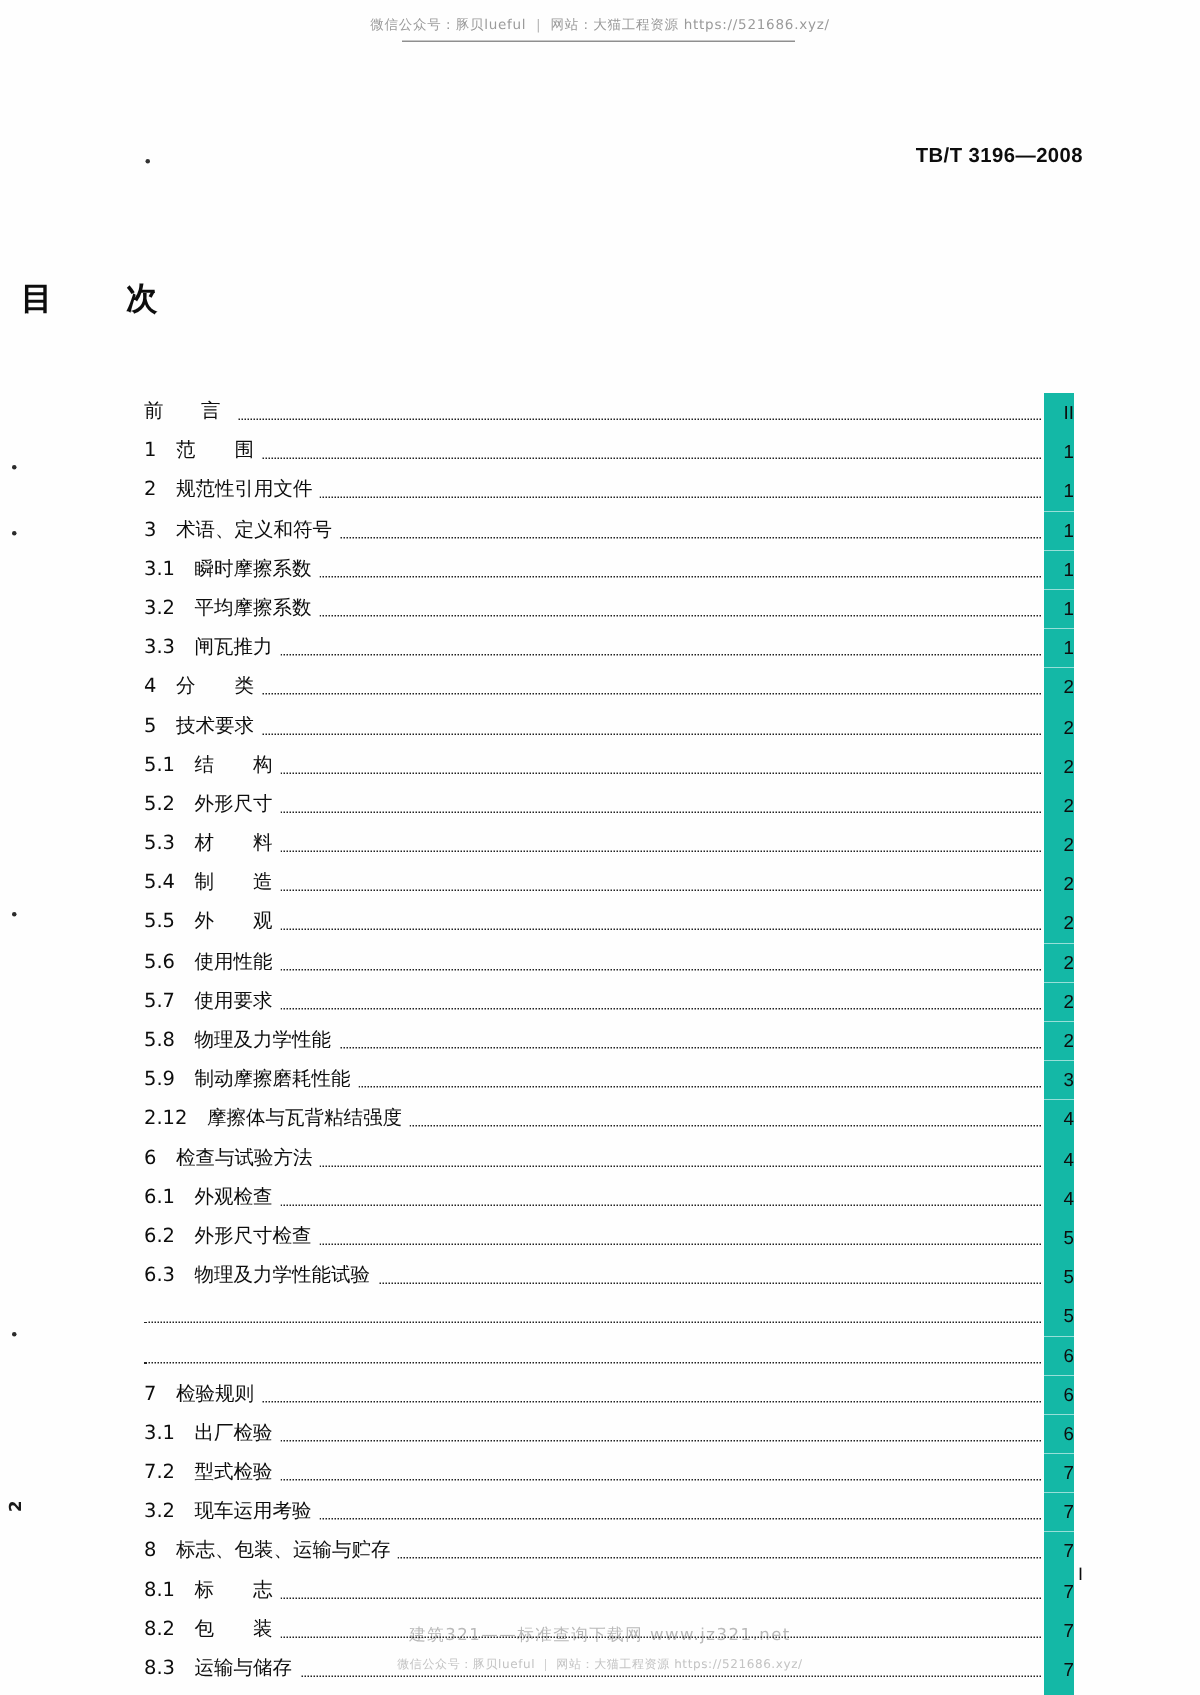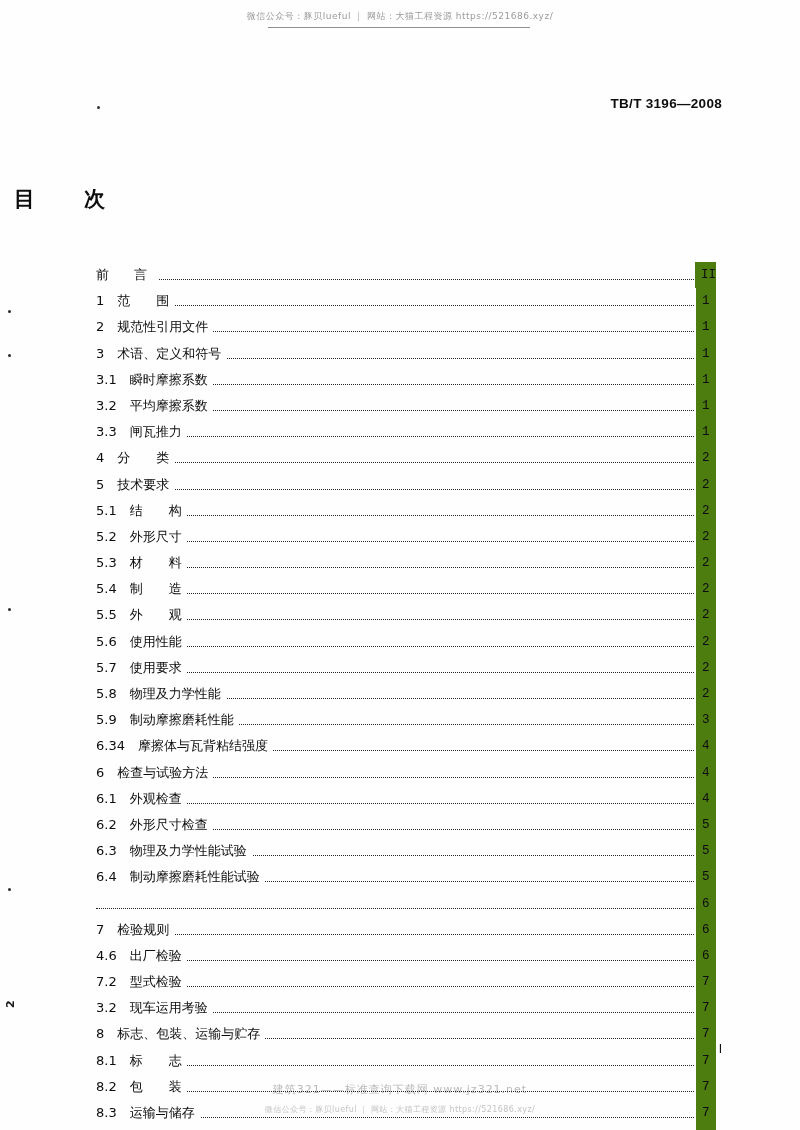--- a/index.html
+++ b/index.html
@@ -114,25 +114,26 @@
     right: 22px;
     top: 0;
     border-bottom: 1px dotted #222;
     height: 17px;
     z-index: 1;
   }
   .toc-page {
     position: absolute;
     right: 0;
     top: 0;
-    background: #4d7c0f;
+    background: #14b8a6;
     padding-left: 6px;
     z-index: 2;
+    text-align: right;
     min-width: 14px;
-    font-family: Liberation Mono, monospace;
+    font-family: Liberation Sans, sans-serif;
     font-size: 12.5px;
   }
   .sp-mid  { letter-spacing: 6px; }
 
   .page-number {
     position: absolute;
     top: 1042px;
     right: 78px;
     font-size: 12px;
     font-family: "Liberation Sans", sans-serif;
@@ -272,21 +273,21 @@
         <span class="toc-label">5.8　物理及力学性能</span>
         <span class="toc-page">2</span>
       </div>
       <div class="toc-row">
         <div class="toc-dots"></div>
         <span class="toc-label">5.9　制动摩擦磨耗性能</span>
         <span class="toc-page">3</span>
       </div>
       <div class="toc-row">
         <div class="toc-dots"></div>
-        <span class="toc-label">6.34　摩擦体与瓦背粘结强度</span>
+        <span class="toc-label">2.12　摩擦体与瓦背粘结强度</span>
         <span class="toc-page">4</span>
       </div>
       <div class="toc-row">
         <div class="toc-dots"></div>
         <span class="toc-label">6　检查与试验方法</span>
         <span class="toc-page">4</span>
       </div>
       <div class="toc-row">
         <div class="toc-dots"></div>
         <span class="toc-label">6.1　外观检查</span>
@@ -297,35 +298,34 @@
         <span class="toc-label">6.2　外形尺寸检查</span>
         <span class="toc-page">5</span>
       </div>
       <div class="toc-row">
         <div class="toc-dots"></div>
         <span class="toc-label">6.3　物理及力学性能试验</span>
         <span class="toc-page">5</span>
       </div>
       <div class="toc-row">
         <div class="toc-dots"></div>
-        <span class="toc-label">6.4　制动摩擦磨耗性能试验</span>
         <span class="toc-page">5</span>
       </div>
       <div class="toc-row">
         <div class="toc-dots"></div>
         <span class="toc-page">6</span>
       </div>
       <div class="toc-row">
         <div class="toc-dots"></div>
         <span class="toc-label">7　检验规则</span>
         <span class="toc-page">6</span>
       </div>
       <div class="toc-row">
         <div class="toc-dots"></div>
-        <span class="toc-label">4.6　出厂检验</span>
+        <span class="toc-label">3.1　出厂检验</span>
         <span class="toc-page">6</span>
       </div>
       <div class="toc-row">
         <div class="toc-dots"></div>
         <span class="toc-label">7.2　型式检验</span>
         <span class="toc-page">7</span>
       </div>
       <div class="toc-row">
         <div class="toc-dots"></div>
         <span class="toc-label">3.2　现车运用考验</span>

